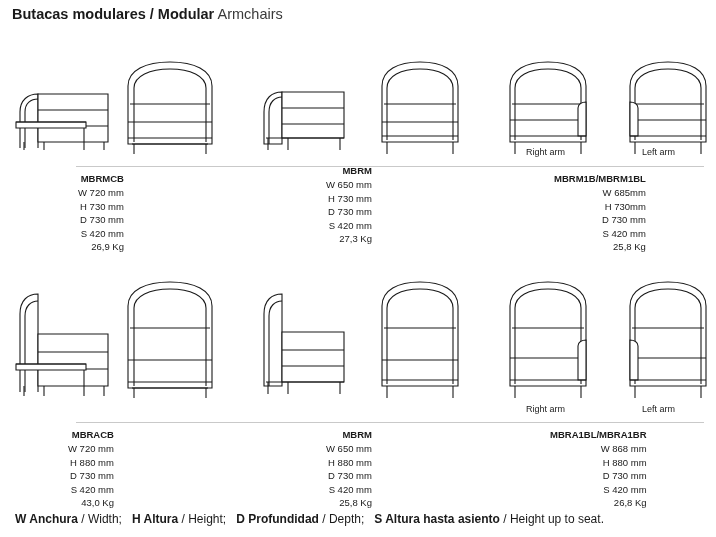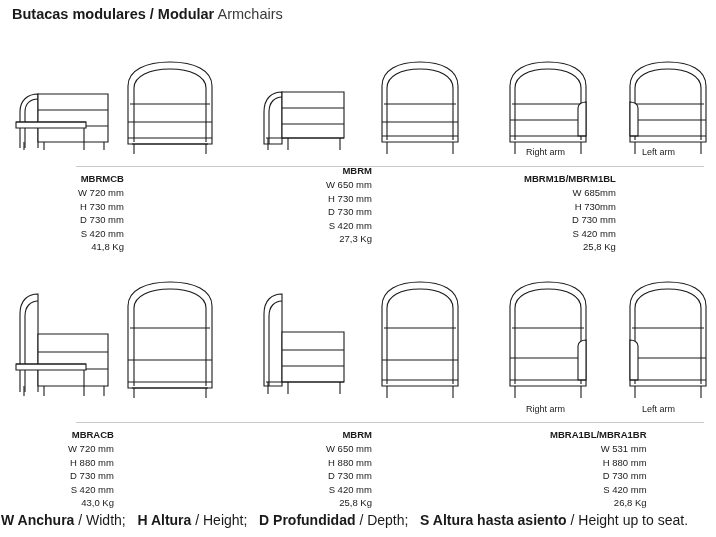--- a/index.html
+++ b/index.html
@@ -35,22 +35,22 @@
 
   .armlabel{
     position:absolute;font-size:9px;color:#1a1a1a;
   }
 
   
   .hr{position:absolute;height:1px;background:#c9c9c9;}
 
   
   .legend{
-    position:absolute;left:1px;top:512px;
-    font-size:14px;color:#1a1a1a;white-space:nowrap;
+    position:absolute;left:15px;top:512px;
+    font-size:12px;color:#1a1a1a;white-space:nowrap;
   }
   .legend b{font-weight:bold;}
 
   
   .fig{position:absolute;}
   svg{display:block;}
 </style>
 </head>
 <body>
 
@@ -152,33 +152,33 @@
   <div class="armlabel" style="left:642px;top:147px;">Left arm</div>
 
   <div class="hr" style="left:76px;top:166px;width:628px;"></div>
 
   <div class="spec" style="left:78px;top:172px;">
     <div class="code">MBRMCB</div>
     <div class="row">W 720 mm</div>
     <div class="row">H 730 mm</div>
     <div class="row">D 730 mm</div>
     <div class="row">S 420 mm</div>
-    <div class="row">41,8 Kg</div>
+    <div class="row">26,9 Kg</div>
   </div>
 
   <div class="spec" style="left:326px;top:164px;">
     <div class="code">MBRM</div>
     <div class="row">W 650 mm</div>
     <div class="row">H 730 mm</div>
     <div class="row">D 730 mm</div>
     <div class="row">S 420 mm</div>
     <div class="row">27,3 Kg</div>
   </div>
 
-  <div class="spec" style="left:524px;top:172px;">
+  <div class="spec" style="left:554px;top:172px;">
     <div class="code">MBRM1B/MBRM1BL</div>
     <div class="row">W 685mm</div>
     <div class="row">H 730mm</div>
     <div class="row">D 730 mm</div>
     <div class="row">S 420 mm</div>
     <div class="row">25,8 Kg</div>
   </div>
 
   <div class="fig" style="left:8px;top:276px;">
     <svg width="110" height="124" viewBox="0 0 110 124" fill="none" stroke="#1a1a1a" stroke-width="1.1">
@@ -279,21 +279,21 @@
     <div class="code">MBRM</div>
     <div class="row">W 650 mm</div>
     <div class="row">H 880 mm</div>
     <div class="row">D 730 mm</div>
     <div class="row">S 420 mm</div>
     <div class="row">25,8 Kg</div>
   </div>
 
   <div class="spec" style="left:550px;top:428px;">
     <div class="code">MBRA1BL/MBRA1BR</div>
-    <div class="row">W 531 mm</div>
+    <div class="row">W 868 mm</div>
     <div class="row">H 880 mm</div>
     <div class="row">D 730 mm</div>
     <div class="row">S 420 mm</div>
     <div class="row">26,8 Kg</div>
   </div>
 
   <div class="legend">
     <b>W Anchura</b>
     <span>/ Width;</span>&nbsp;&nbsp;
     <b>H Altura</b>

